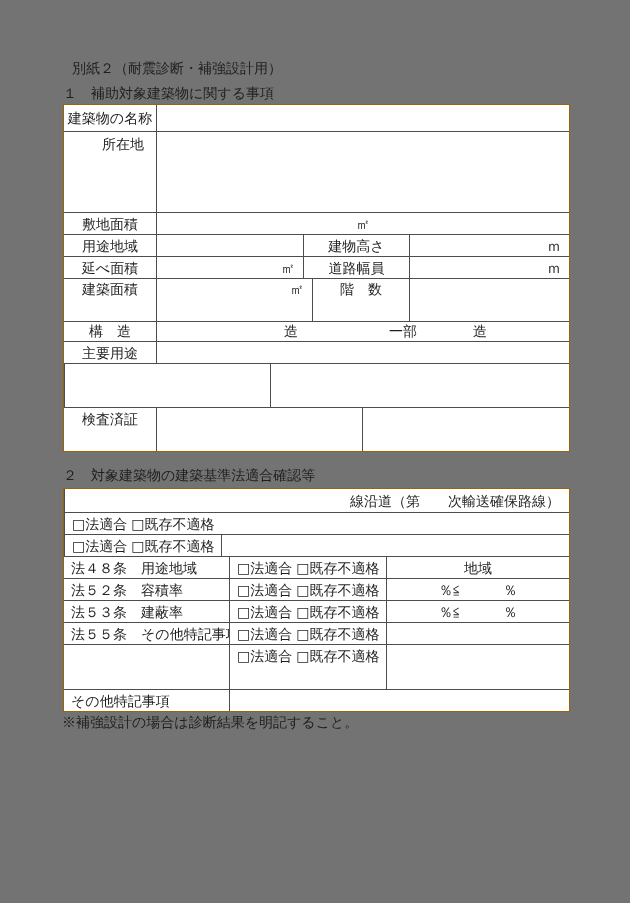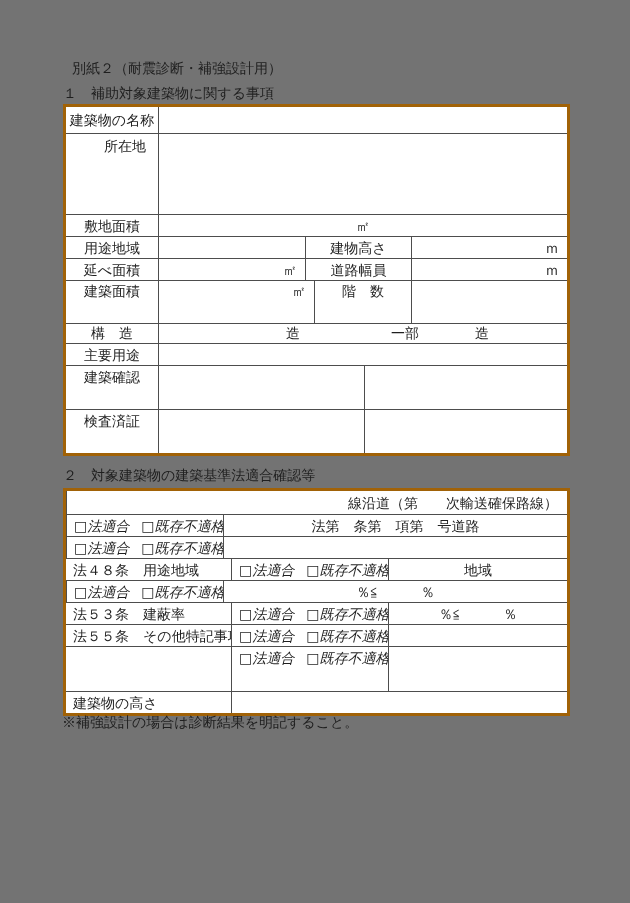--- a/index.html
+++ b/index.html
@@ -10,21 +10,21 @@
     margin:0 auto;
     font-family:"DejaVu Serif","Liberation Serif",serif;
     font-size:14px;
     color:#1f1f1f;
     overflow:hidden;
   }
   .abs{position:absolute;white-space:pre;line-height:17px;}
   
   .tbl{
     position:absolute;
-    border:3px solid #a16207;
+    border:1px solid #a16207;
     box-sizing:border-box;
     background:#ffffff;
   }
   .trow{display:flex;box-sizing:border-box;border-top:1px solid #4d4d4d;}
   .trow.first{border-top:none;}
   .tc{
     box-sizing:border-box;
     border-left:1px solid #4d4d4d;
     position:relative;
     display:flex;
@@ -38,21 +38,21 @@
   .tc.right{justify-content:flex-end;}
   .tc.top{align-items:flex-start;}
   .tc.padl{padding-left:7px;}
   .tc.padr{padding-right:8px;}
   .tc.padr10{padding-right:9px;align-items:center;}
   .fx{flex:1;}
   .lines{width:100%;}
   .line{position:relative;height:22px;line-height:22px;width:100%;}
   .line.center{text-align:center;}
   .ps{position:absolute;top:0;white-space:pre;}
-  .cbs{gap:12px;font-style:italic;}
+  .cbs{gap:4px;}
   .cb{white-space:pre;}
 </style>
 </head>
 <body>
 
 <div class="page">
 
   <div class="abs" style="left:72px;top:60px">別紙２（耐震診断・補強設計用）</div>
   <div class="abs" style="left:63px;top:85px">１　補助対象建築物に関する事項</div>
 
@@ -120,21 +120,20 @@
         <span class="ps" style="left:316px">造</span>
       </div>
     </div>
 
     <div class="trow" style="height:22px">
       <div class="tc first center" style="width:92px">主要用途</div>
       <div class="tc fx"></div>
     </div>
 
     <div class="trow" style="height:44px">
-      <div class="tc first center top" style="width:92px;line-height:22px">建築確認</div>
       <div class="tc top" style="width:206px">
         <div class="lines">
           <div class="line">
             <span class="ps" style="left:7px">新築</span>
             <span class="ps" style="left:104px">年</span>
             <span class="ps" style="left:150px">月</span>
             <span class="ps" style="left:187px">日</span>
           </div>
           
         </div>
@@ -188,41 +187,41 @@
       <div class="tc fx right padr10">
         <span>線沿道（第　　次輸送確保路線）</span>
       </div>
     </div>
 
     <div class="trow" style="height:22px">
       <div class="tc padl cbs" style="width:157px">
         <span class="cb">□法適合</span>
         <span class="cb">□既存不適格</span>
       </div>
-      <div class="tc fx center">法第　条第　項第　号道路</div>
     </div>
 
     <div class="trow" style="height:22px">
       <div class="tc padl cbs" style="width:157px">
         <span class="cb">□法適合</span>
         <span class="cb">□既存不適格</span>
       </div>
       <div class="tc fx center"></div>
     </div>
 
     <div class="trow" style="height:22px">
       <div class="tc first padl" style="width:165px">法４８条　用途地域</div>
       <div class="tc padl cbs" style="width:157px">
         <span class="cb">□法適合</span>
         <span class="cb">□既存不適格</span>
       </div>
       <div class="tc fx center">地域</div>
     </div>
 
     <div class="trow" style="height:22px">
+      <div class="tc first padl" style="width:165px">法５２条　容積率</div>
       <div class="tc padl cbs" style="width:157px">
         <span class="cb">□法適合</span>
         <span class="cb">□既存不適格</span>
       </div>
       <div class="tc fx center">％≦　　　％</div>
     </div>
 
     <div class="trow" style="height:22px">
       <div class="tc first padl" style="width:165px">法５３条　建蔽率</div>
       <div class="tc padl cbs" style="width:157px">
@@ -254,21 +253,21 @@
       </div>
       <div class="tc fx top">
         <div class="lines">
           <div class="line center">ｍ≦　　ｍ</div>
           
         </div>
       </div>
     </div>
 
     <div class="trow" style="height:22px">
-      <div class="tc first padl" style="width:165px">建築物の高さ</div>
+      <div class="tc first padl" style="width:165px">その他特記事項</div>
       <div class="tc fx"></div>
     </div>
 
   </div>
 
   <div class="abs" style="left:62px;top:714px">※補強設計の場合は診断結果を明記すること。</div>
 
 </div>
 
 </body></html>

